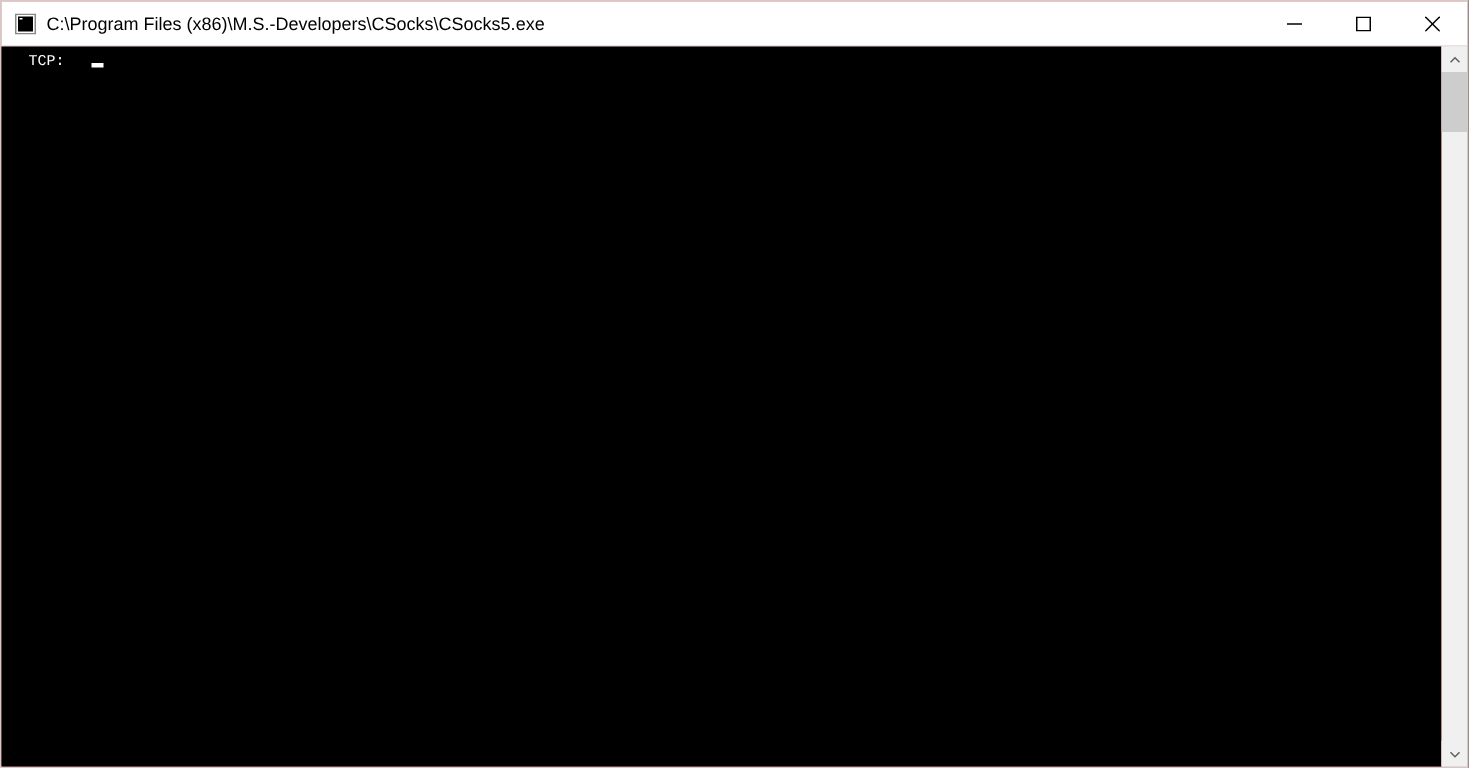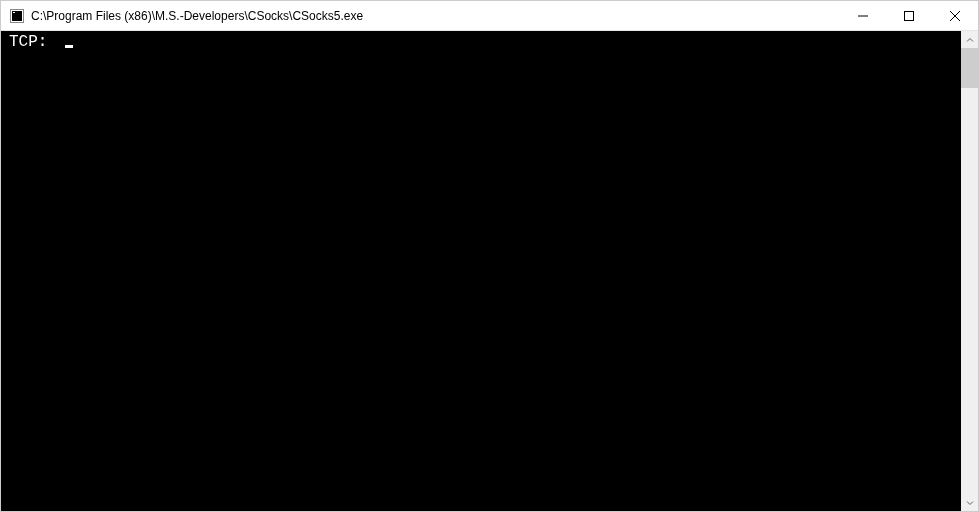--- a/index.html
+++ b/index.html
@@ -71,22 +71,22 @@
     .content-wrap {
       flex: 1;
       display: flex;
       min-height: 0;
     }
     .console {
       flex: 1;
       background: #000000;
       color: #ffffff;
       font-family: Consolas, "Courier New", monospace;
-      font-size: 16px;
-      padding: 2px 8px;
+      font-size: 10px;
+      padding: 2px 18px;
       position: relative;
       overflow: hidden;
     }
     .console-line {
       white-space: pre;
       line-height: 18px;
     }
     .cursor {
       display: inline-block;
       width: 8px;

